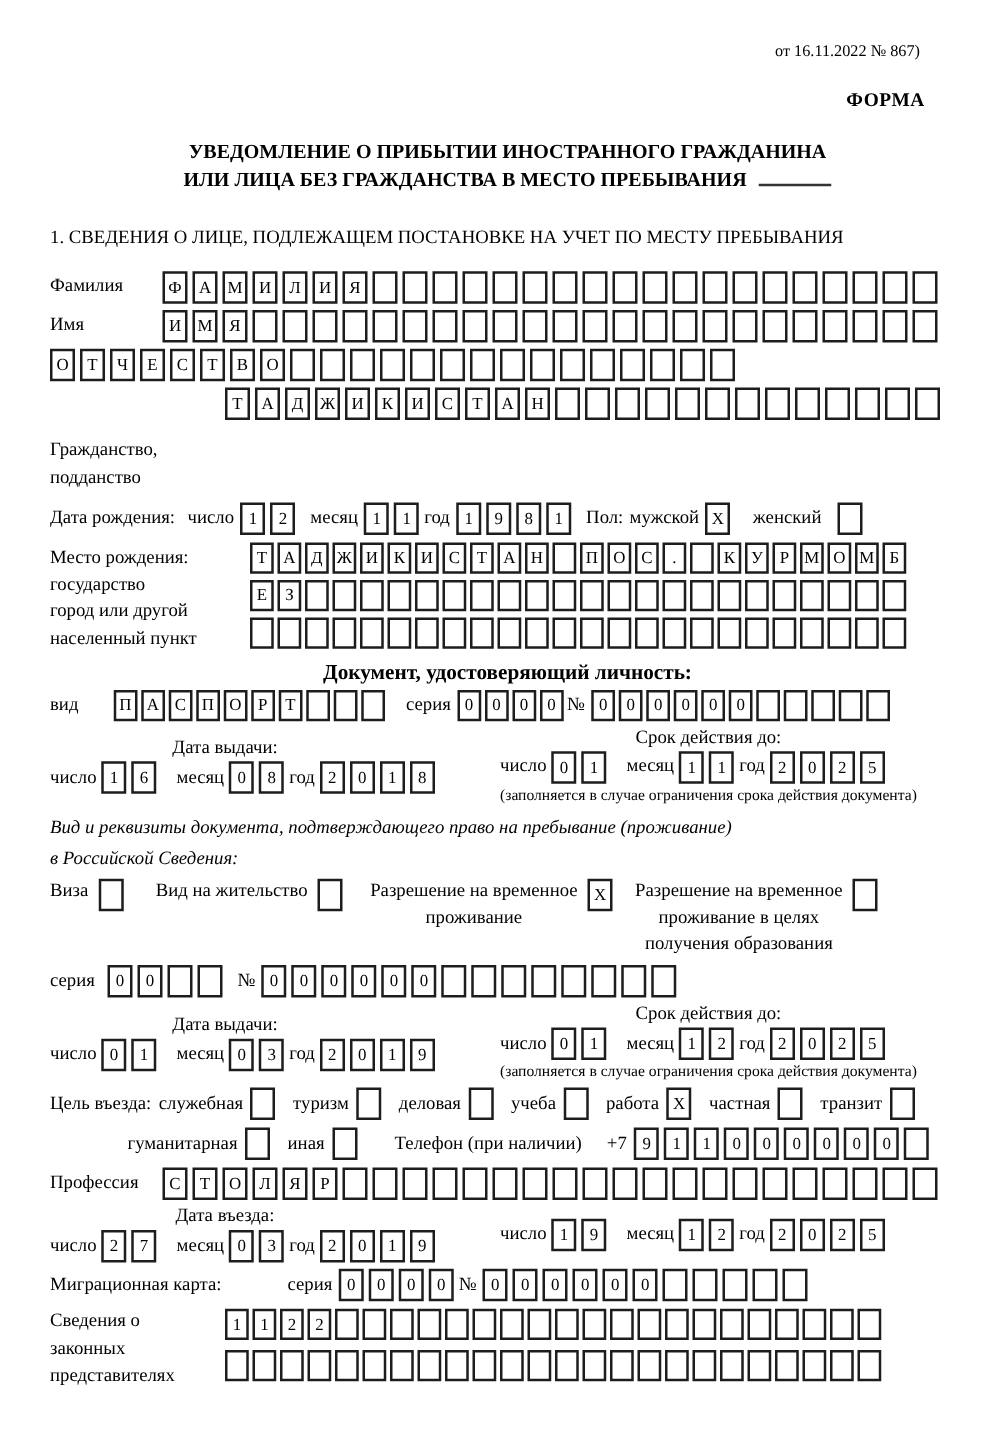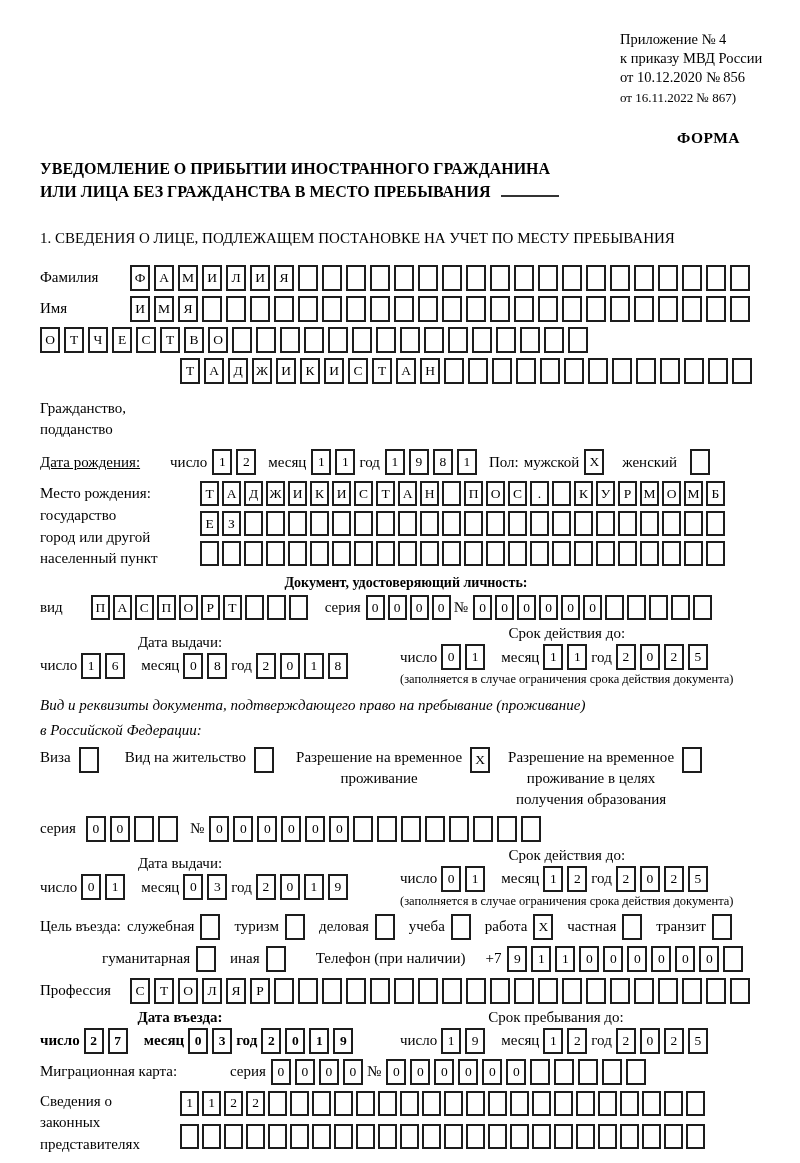--- a/index.html
+++ b/index.html
@@ -10,21 +10,21 @@
     color:#000; font-size:15px;
   }
   .page { padding:30px 28px 10px 40px; }
 
   
   .annex { margin-left:580px; line-height:1.32; font-size:14.5px; }
   .annex-sub { margin-left:580px; line-height:1.3; font-size:13px; margin-top:3px; }
   .forma { text-align:right; margin-right:32px; font-weight:bold; margin-top:22px; font-size:15.5px; letter-spacing:.5px; }
 
   
-  .title { font-weight:bold; font-size:16px; margin-top:10px; line-height:1.45; }
+  .title { text-align:center; font-weight:bold; font-size:16px; margin-top:20px; line-height:1.45; }
   .blank-line { display:inline-block; width:58px; border-bottom:2px solid #333; height:14px; margin-left:10px; }
   .section-heading { font-weight:normal; font-size:15px; margin-top:26px; }
 
   
   .form { margin-top:18px; }
   .row { display:flex; align-items:flex-start; margin-bottom:5px; }
   .lbl { flex:none; padding-top:4px; }
   .lbl-multi div { line-height:1.45; }
   .cells { display:flex; flex-wrap:nowrap; flex:none; }
   .cell {
@@ -37,45 +37,40 @@
 
   
   .pair { display:flex; margin-bottom:5px; }
   .dblock { display:flex; flex-direction:column;justify-content:center; }
   .dhead { text-align:center; margin-bottom:2px; }
   .dcells { display:flex; align-items:center; }
   .dcells .t { margin-right:4px; }
   .dcells .gap { width:12px; flex:none; }
   .note { font-size:12.5px; margin-top:2px; white-space:nowrap; }
 
-  .doc-heading { text-align:center; font-weight:bold; font-size:14px; margin:4px 0 4px 0;font-family:Liberation Serif, serif; }
+  .doc-heading { text-align:center; font-weight:bold; font-size:17px; margin:4px 0 4px 0;font-family:Liberation Serif, serif; }
 
   .inline-row { display:flex; align-items:center; margin-bottom:5px; }
   .inline-row .t { margin-right:5px; white-space:nowrap; }
   .sp8 { width:8px; flex:none; } .sp14 { width:14px; flex:none; }
 
   .opt { display:flex; align-items:flex-start; }
   .opt .optlbl { text-align:center; line-height:1.4; margin-right:8px; }
   .residence-row { display:flex; align-items:flex-start; margin:4px 0 6px 0; }
   .intro { line-height:1.65; margin-top:6px;font-style:italic; }
 
   .purpose-row { display:flex; align-items:center; margin-bottom:6px; }
   .purpose-row .t { margin-right:6px; white-space:nowrap; }
   .purpose-row .cellwrap { margin-right:10px; }
 </style>
 </head>
 <body>
 
 <div class="page">
 
-  <div class="annex">
-    <div>Приложение № 4</div>
-    <div>к приказу МВД России</div>
-    <div>от 10.12.2020 № 856</div>
-  </div>
   <div class="annex-sub">
     <div>от 16.11.2022 № 867)</div>
   </div>
   <div class="forma">ФОРМА</div>
 
   <div class="title">
     <div>УВЕДОМЛЕНИЕ О ПРИБЫТИИ ИНОСТРАННОГО ГРАЖДАНИНА</div>
     <div><span>ИЛИ ЛИЦА БЕЗ ГРАЖДАНСТВА В МЕСТО ПРЕБЫВАНИЯ</span><span class="blank-line"></span></div>
   </div>
 
@@ -202,21 +197,21 @@
           <span class="cell"></span>
           <span class="cell"></span>
           <span class="cell"></span>
           <span class="cell"></span>
           <span class="cell"></span>
           <span class="cell"></span>
         </div>
     </div>
 
     <div class="inline-row" style="margin-top:8px;">
-      <span class="t" style="margin-right:30px;text-decoration:underline;">Дата рождения:</span>
+      <span class="t" style="margin-right:10px;">Дата рождения:</span>
       <span class="t">число</span>
       <span class="cells">
           <span class="cell">1</span>
           <span class="cell">2</span>
         </span>
       <span class="sp8"></span>
       <span class="t">месяц</span>
       <span class="cells">
           <span class="cell">1</span>
           <span class="cell">1</span>
@@ -415,21 +410,21 @@
               <span class="cell">2</span>
               <span class="cell">5</span>
             </span>
         </div>
         <div class="note">(заполняется в случае ограничения срока действия документа)</div>
       </div>
     </div>
 
     <div class="intro">
       <div>Вид и реквизиты документа, подтверждающего право на пребывание (проживание)</div>
-      <div>в Российской Федерации:</div>
+      <div>в Российской Сведения:</div>
     </div>
 
     <div class="residence-row">
       <div class="opt">
         <div class="optlbl">Виза</div>
         <span class="cells">
             <span class="cell"></span>
           </span>
       </div>
       <span style="width:22px;flex:none;"></span>
@@ -626,21 +621,21 @@
           <span class="cell"></span>
           <span class="cell"></span>
           <span class="cell"></span>
           <span class="cell"></span>
           <span class="cell"></span>
           <span class="cell"></span>
         </div>
     </div>
 
     <div class="pair" style="margin-top:4px;">
-      <div class="dblock" style="width:360px;font-weight:bold;">
+      <div class="dblock" style="width:360px;">
         <div class="dhead" style="margin-right:80px;">Дата въезда:</div>
         <div class="dcells">
           <span class="t">число</span>
           <span class="cells">
               <span class="cell">2</span>
               <span class="cell">7</span>
             </span>
           <span class="gap"></span>
           <span class="t">месяц</span>
           <span class="cells">
@@ -650,21 +645,20 @@
           <span class="t">год</span>
           <span class="cells">
               <span class="cell">2</span>
               <span class="cell">0</span>
               <span class="cell">1</span>
               <span class="cell">9</span>
             </span>
         </div>
       </div>
       <div class="dblock">
-        <div class="dhead">Срок пребывания до:</div>
         <div class="dcells">
           <span class="t">число</span>
           <span class="cells">
               <span class="cell">1</span>
               <span class="cell">9</span>
             </span>
           <span class="gap"></span>
           <span class="t">месяц</span>
           <span class="cells">
               <span class="cell">1</span>

